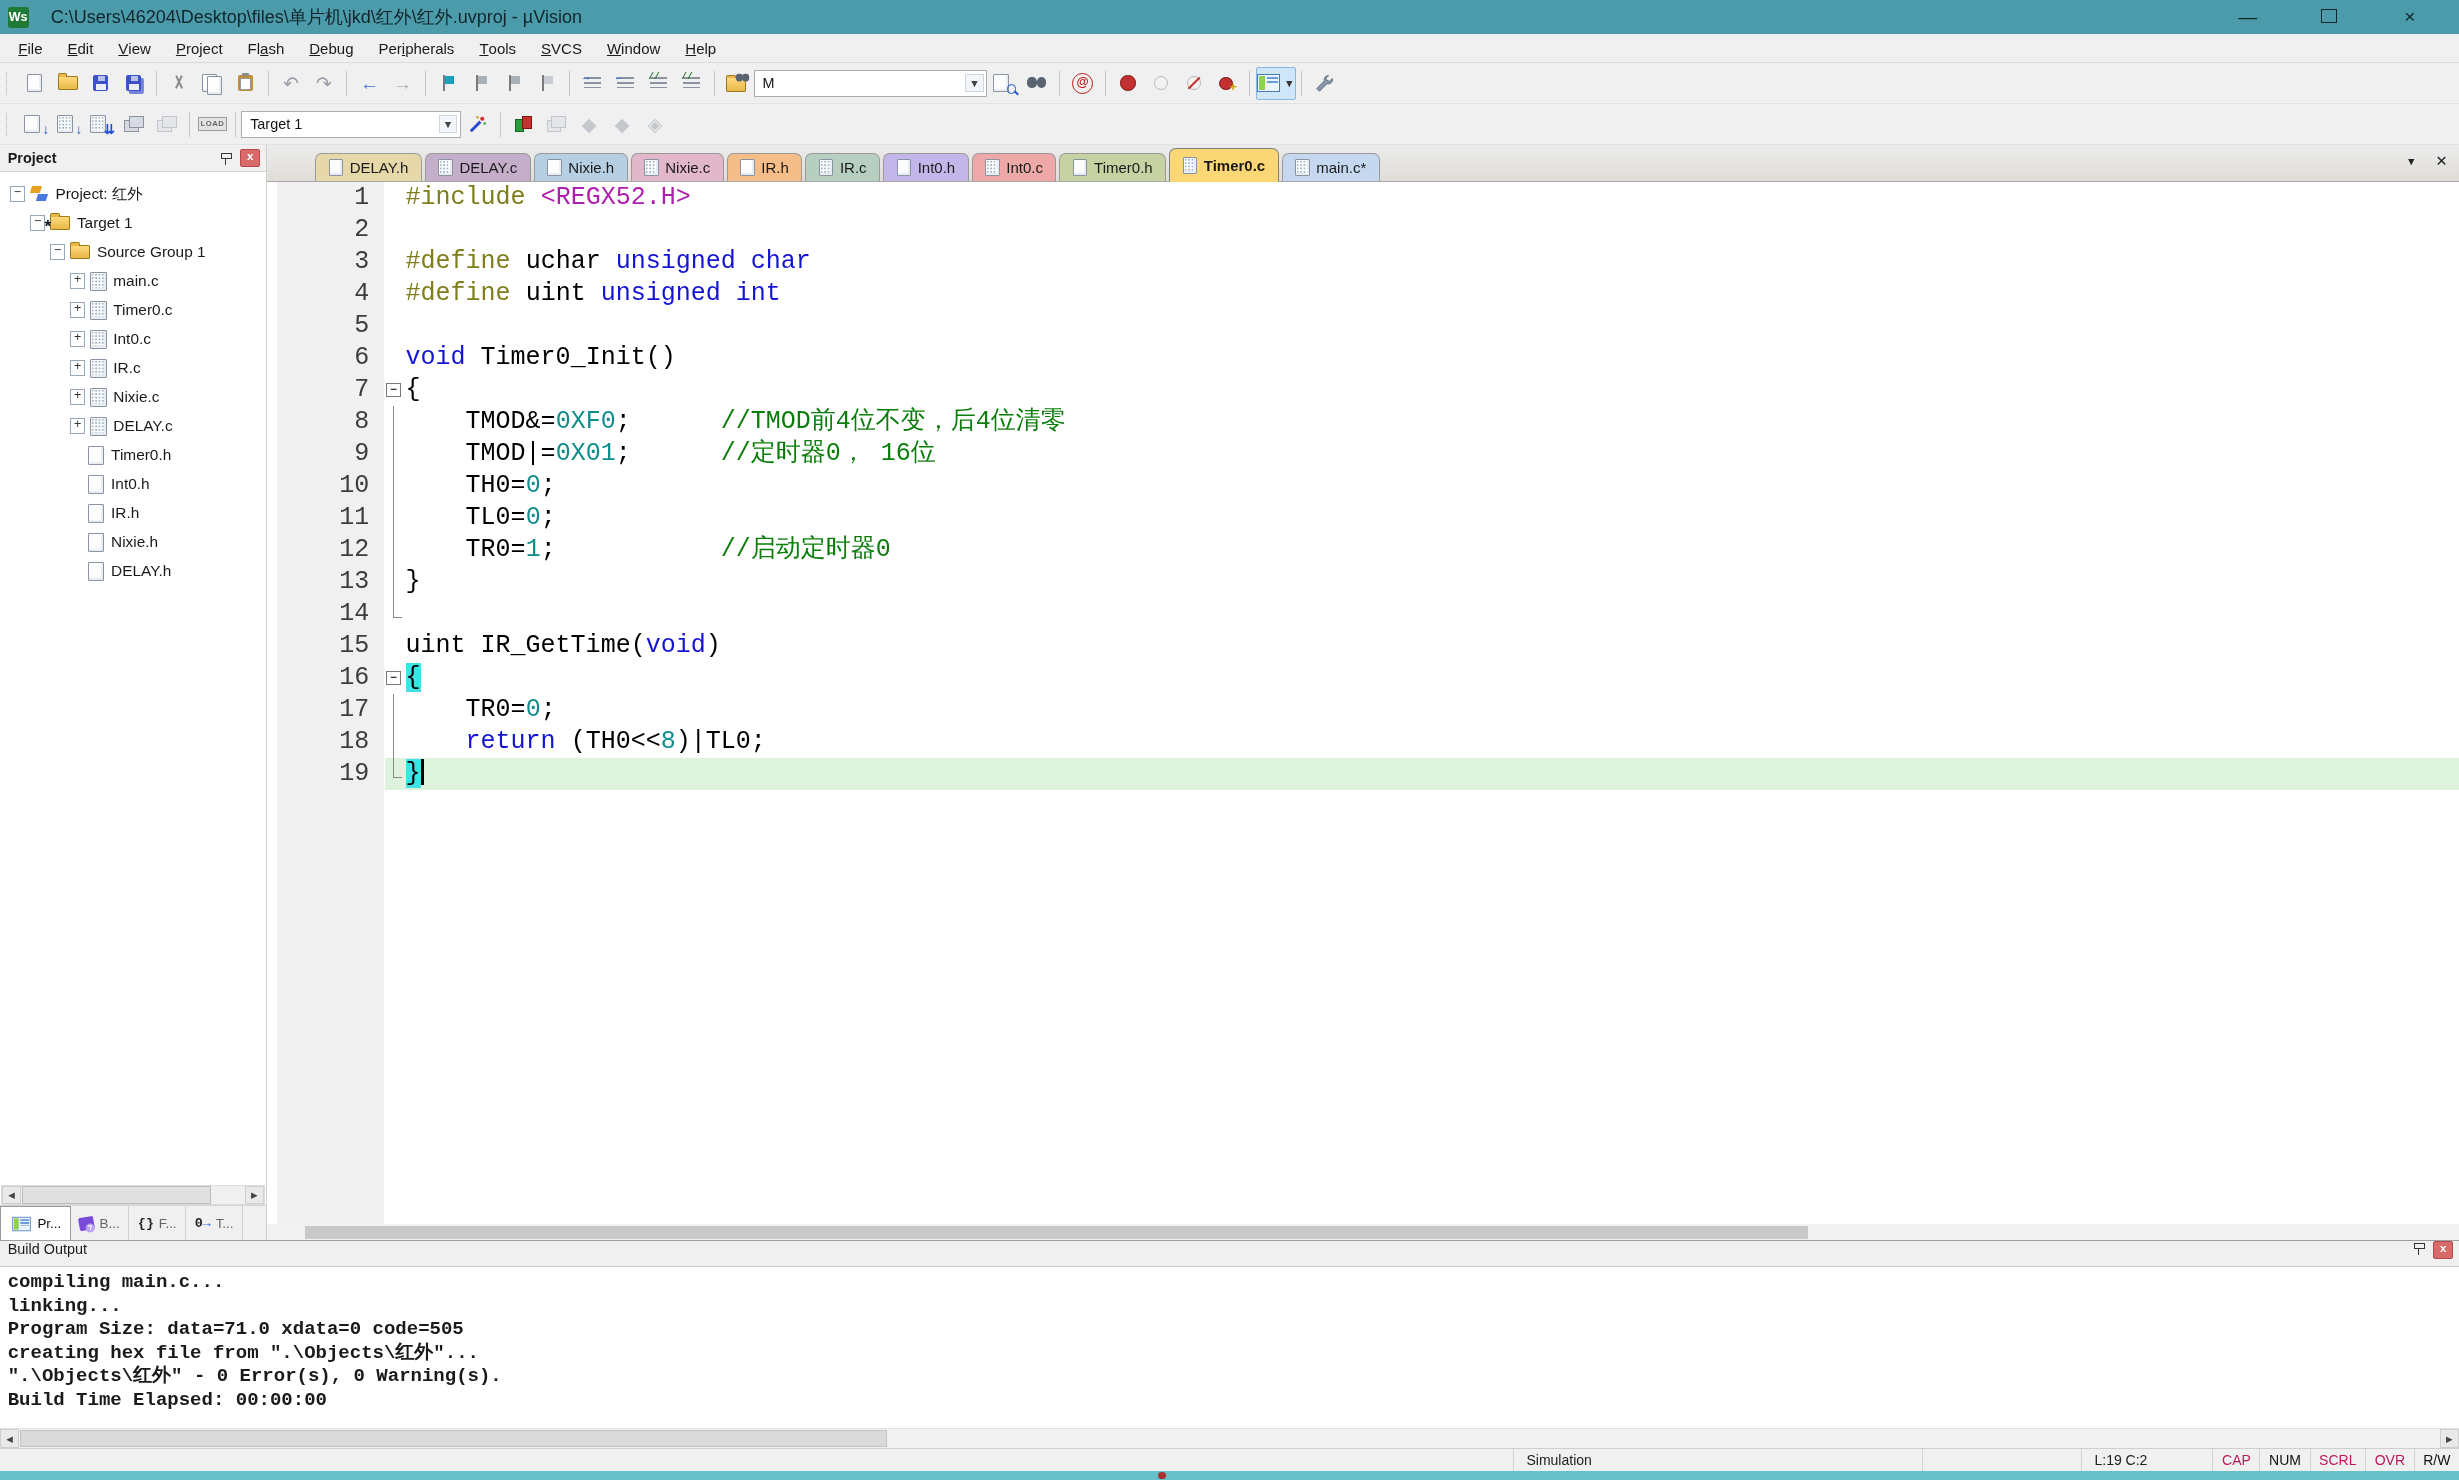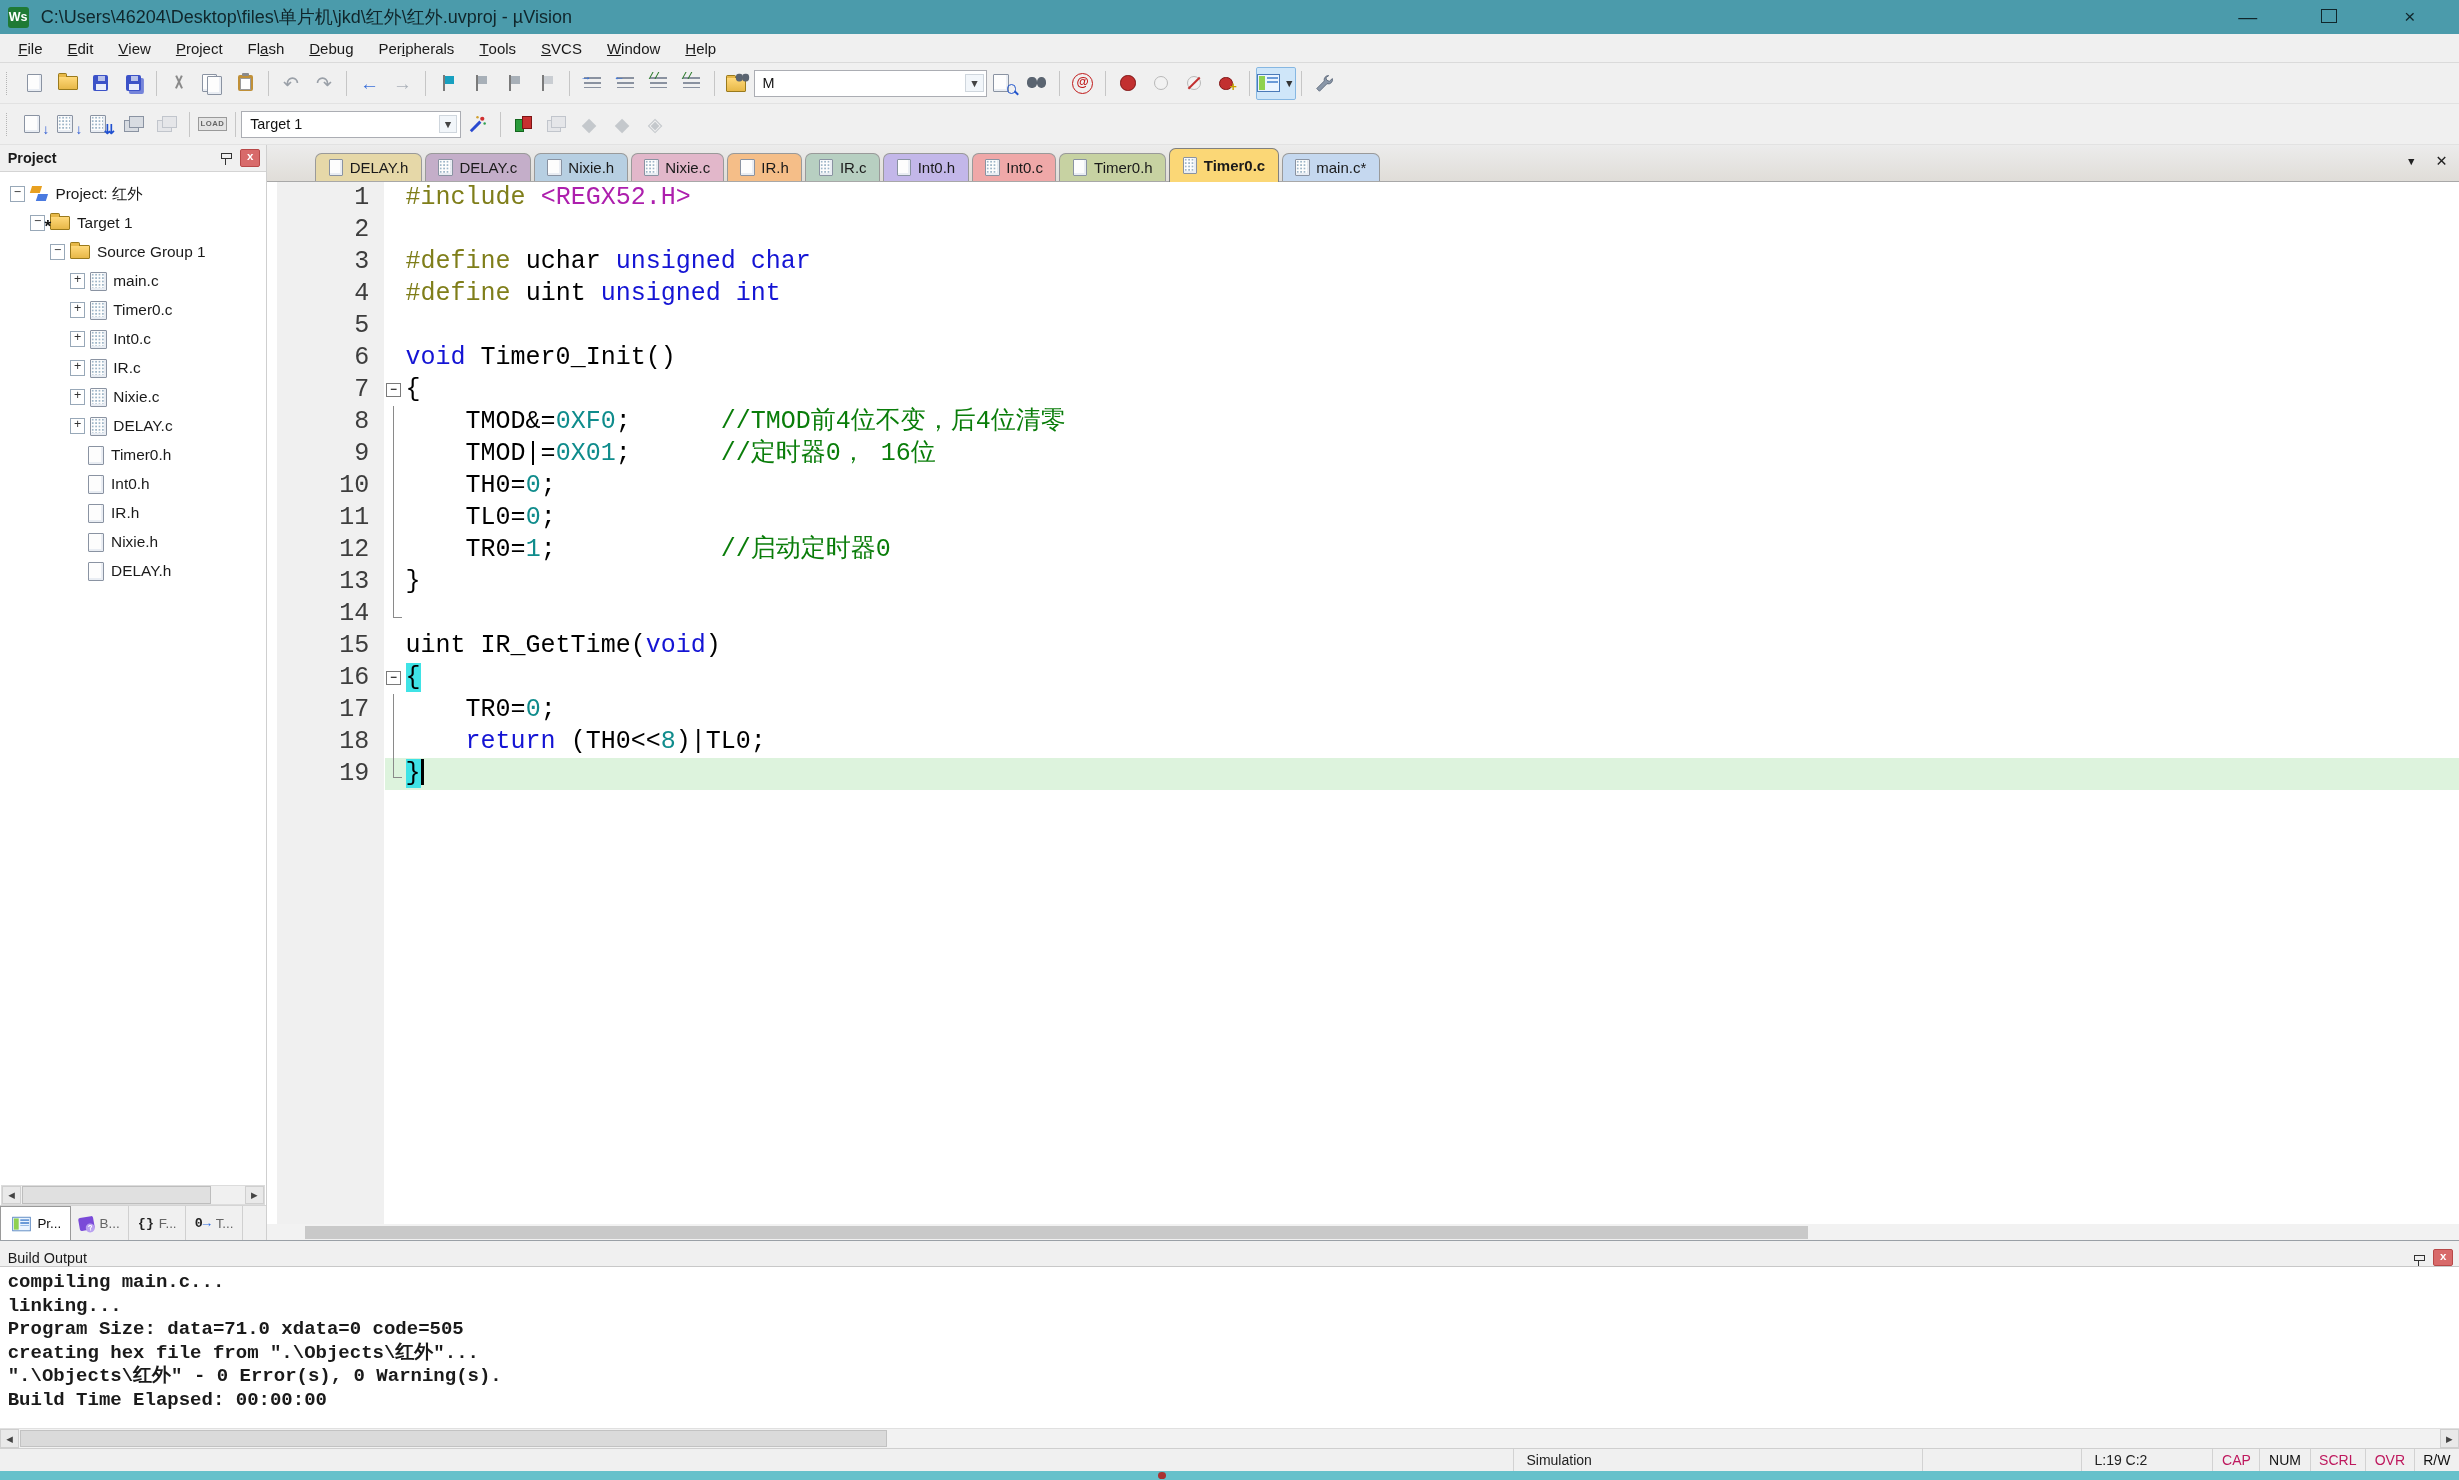--- a/index.html
+++ b/index.html
@@ -2,21 +2,21 @@
 <html><head>
 <meta charset="utf-8">
 <style>
   html,body{margin:0;padding:0;background:#dcdcdc;}
   .app{width:2459px;height:1480px;display:flex;flex-direction:column;background:#fff;
        font-family:"Liberation Sans",sans-serif;color:#1a1a1a;overflow:hidden;position:relative;}
 
   
   .titlebar{height:34px;background:#4b9bab;display:flex;align-items:center;padding:0 7.7px;flex:none;}
   .app-logo{width:21px;height:21px;background:#1f7a35;border-radius:2.9px;color:#fff;
-            font:bold 12.5px/21px "Liberation Sans",sans-serif;text-align:center;margin-right:12px;flex:none;}
+            font:bold 12.5px/21px "Liberation Sans",sans-serif;text-align:center;margin-right:22px;flex:none;}
   .title-text{font-size:18px;color:#10262b;flex:1;white-space:nowrap;overflow:hidden;}
   .win-controls{display:flex;align-items:center;gap:56px;margin-right:29px;}
   .win-btn{font-size:19px;color:#10262b;width:25px;text-align:center;}
   .restore-glyph{width:13.4px;height:12.5px;border:1.9px solid #10262b;position:relative;display:inline-block;background:#4b9bab;}
   .restore-glyph::before{content:"";position:absolute;top:-5.8px;left:2.9px;width:13.4px;height:12.5px;border:1.9px solid #10262b;z-index:-1;}
 
   
   .menubar{height:28px;background:#f0f0f0;display:flex;align-items:center;font-size:15px;
            border-bottom:1px solid #dadada;flex:none;padding-left:5.8px;}
   .menu-item{padding:0 12.5px;height:100%;display:flex;align-items:center;}
@@ -163,21 +163,21 @@
   .txt{white-space:pre;flex:1;}
   .cl.current .txt,.cl.current .fm{background:#ddf3dd;}
   .pp{color:#7f7e1a;} .inc{color:#ad1fad;} .kw{color:#1414d4;margin-top:28px;} .num{color:#0f8c8c;} .com{color:#0a7d0a;} .pl{color:#000;}
   .brace{background:#3fe3e6;color:#000;}
   .cursor{display:inline-block;width:2.9px;height:26px;background:#000;vertical-align:-4.8px;}
   .ehscroll{height:16.3px;background:#f2f2f2;position:relative;flex:none;}
   .ehscroll .thumb{position:absolute;left:38px;top:1.9px;height:12.5px;width:1503px;background:#c9c9c9;}
 
   
   .build-output{height:207px;flex:none;display:flex;flex-direction:column;border-top:1px solid #9aa0a6;}
-  .bo-header{height:25px;background:#f0f0f0;border-bottom:1px solid #c8c8c8;display:flex;align-items:flex-end;
+  .bo-header{height:25px;background:#f0f0f0;border-bottom:1px solid #c8c8c8;display:flex;align-items:flex-start;
              padding:0 5.8px 0 7.7px;font-size:14.4px;flex:none;}
   .bo-header .ph-title{flex:1;}
   .bo-content{flex:1;background:#fff;font-family:"Liberation Mono","DejaVu Sans Mono",monospace;font-size:19px;
               line-height:23.5px;padding:3.8px 0 0 7.7px;overflow:hidden;font-weight:bold;}
   .bo-hscroll{height:19px;background:#f2f2f2;border-top:1px solid #e0e0e0;display:flex;align-items:stretch;flex:none;}
   .bo-hscroll .thumb{width:865px;background:#dadada;border:1px solid #c2c2c2;margin:1px;}
   .bo-hscroll .sp{flex:1;}
 
   
   .statusbar{height:22px;background:#f0f0f0;border-top:1px solid #cfcfcf;display:flex;align-items:stretch;

